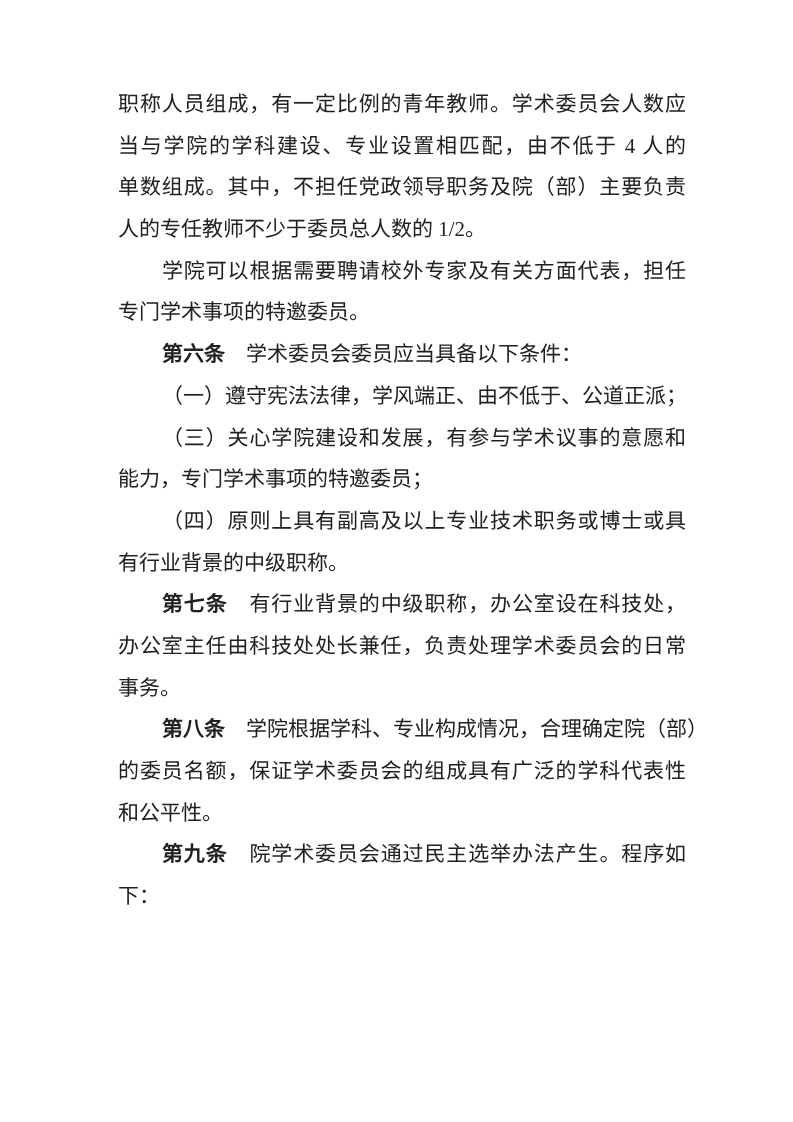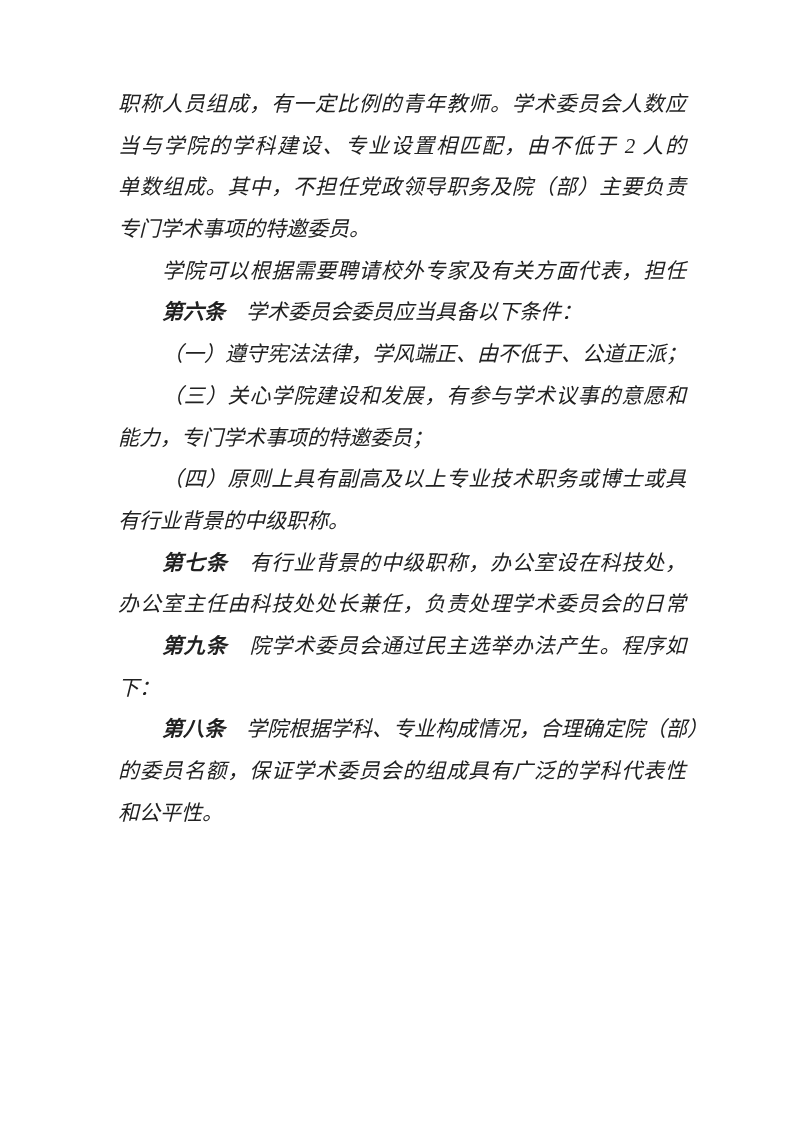--- a/index.html
+++ b/index.html
@@ -26,21 +26,20 @@
   }
   .paragraph {
     margin: 0;
     padding: 0;
   }
   .line {
     line-height: 41.7px;
     height: 41.7px;
     white-space: nowrap;
     text-align: left;
-    font-style: italic;
   }
   .line.justify {
     text-align: justify;
     text-align-last: justify;
   }
   .line.indent {
     padding-left: 44px;
   }
   .run {
     font-weight: 400;
@@ -49,48 +48,50 @@
     font-weight: 700;
   }
 </style>
 </head>
 <body>
 
 <div class="page" style="background: rgb(255, 255, 255);">
   <main class="text-block" style="color: rgb(33, 33, 33);">
       <div class="paragraph">
         <div class="line justify"><span class="run">职称人员组成，有一定比例的青年教师。学术委员会人数应</span></div>
-        <div class="line justify"><span class="run">当与学院的学科建设、专业设置相匹配，由不低于 2 人的</span></div>
+        <div class="line justify"><span class="run">当与学院的学科建设、专业设置相匹配，由不低于 4 人的</span></div>
         <div class="line justify"><span class="run">单数组成。其中，不担任党政领导职务及院（部）主要负责</span></div>
+        <div class="line"><span class="run">人的专任教师不少于委员总人数的 1/2。</span></div>
       </div>
       <div class="paragraph">
+        <div class="line justify indent"><span class="run">学院可以根据需要聘请校外专家及有关方面代表，担任</span></div>
         <div class="line"><span class="run">专门学术事项的特邀委员。</span></div>
-        <div class="line justify indent"><span class="run">学院可以根据需要聘请校外专家及有关方面代表，担任</span></div>
       </div>
       <div class="paragraph">
         <div class="line indent"><span class="run bold">第六条</span><span class="run">　学术委员会委员应当具备以下条件：</span></div>
       </div>
       <div class="paragraph">
         <div class="line indent"><span class="run">（一）遵守宪法法律，学风端正、由不低于、公道正派；</span></div>
       </div>
       <div class="paragraph">
         <div class="line justify indent"><span class="run">（三）关心学院建设和发展，有参与学术议事的意愿和</span></div>
         <div class="line"><span class="run">能力，专门学术事项的特邀委员；</span></div>
       </div>
       <div class="paragraph">
         <div class="line justify indent"><span class="run">（四）原则上具有副高及以上专业技术职务或博士或具</span></div>
         <div class="line"><span class="run">有行业背景的中级职称。</span></div>
       </div>
       <div class="paragraph">
         <div class="line justify indent"><span class="run bold">第七条</span><span class="run">　有行业背景的中级职称，办公室设在科技处，</span></div>
         <div class="line justify"><span class="run">办公室主任由科技处处长兼任，负责处理学术委员会的日常</span></div>
-      </div>
-      <div class="paragraph">
-        <div class="line justify indent"><span class="run bold">第九条</span><span class="run">　院学术委员会通过民主选举办法产生。程序如</span></div>
-        <div class="line"><span class="run">下：</span></div>
+        <div class="line"><span class="run">事务。</span></div>
       </div>
       <div class="paragraph">
         <div class="line justify indent"><span class="run bold">第八条</span><span class="run">　学院根据学科、专业构成情况，合理确定院（部）</span></div>
         <div class="line justify"><span class="run">的委员名额，保证学术委员会的组成具有广泛的学科代表性</span></div>
         <div class="line"><span class="run">和公平性。</span></div>
       </div>
+      <div class="paragraph">
+        <div class="line justify indent"><span class="run bold">第九条</span><span class="run">　院学术委员会通过民主选举办法产生。程序如</span></div>
+        <div class="line"><span class="run">下：</span></div>
+      </div>
     </main>
 </div>
 
 </body></html>

